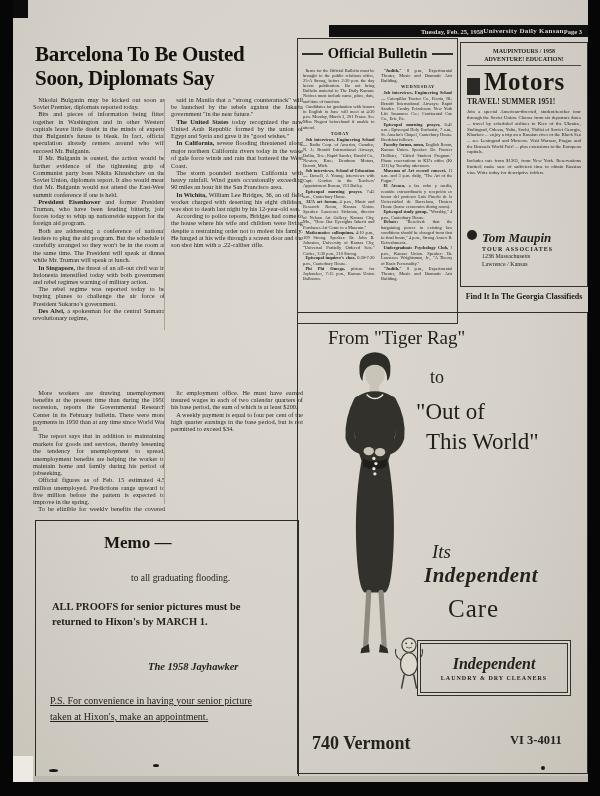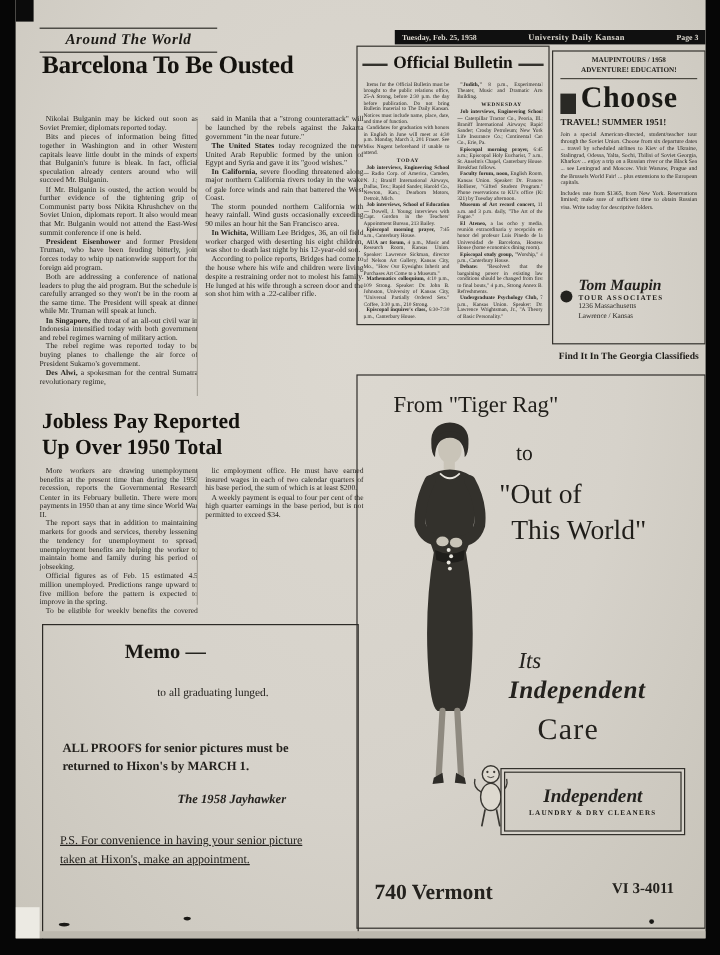--- a/index.html
+++ b/index.html
@@ -14,64 +14,64 @@
   .bottom-wedge{left:0;bottom:0;width:20px;height:26px;background:#eceae3}
   .edge-band{left:0;right:0;bottom:0;height:6px;background:#bdb9af}
   .speck{background:#1a1916;border-radius:50%}
   .sp1{left:140px;top:764px;width:6px;height:3px}
   .sp2{left:36px;top:769px;width:9px;height:3px}
   .sp3{left:528px;top:766px;width:4px;height:4px}
 
   .around{left:20px;top:23px;width:148px;border-top:1px solid #2f2d29;border-bottom:1px solid #2f2d29;
     text-align:center;font-style:italic;font-weight:bold;font-size:12.5px;padding:2px 0;letter-spacing:.5px;color:#1c1a16}
   .dateline{left:316px;top:25px;width:259px;height:12px;background:#101010;color:#ddd9d0;
-    display:flex;align-items:center;justify-content:space-between;padding:0 6px;font-size:6.5px;font-weight:bold}
+    display:flex;align-items:center;justify-content:flex-end;padding:0 6px;font-size:6.5px;font-weight:bold}
   .dateline .pname{font-size:7px;letter-spacing:.3px}
 
   .bul-head{left:22px;top:42px;width:275px;font-size:21px;line-height:24px;font-weight:bold;color:#14120e;letter-spacing:-.3px}
   .job-head{left:22px;top:341px;width:275px;font-size:18px;line-height:21px;font-weight:bold;color:#14120e}
 
   .newscol{position:absolute;width:132px;height:240px;overflow:hidden}
   .newscol.short{height:122px}
   .newscol .inner{transform:scale(.65);transform-origin:0 0;width:203px;font-size:9.8px;line-height:11.2px;text-align:justify;color:#26241f}
   .inner p{margin:0;text-indent:8px}
   .inner p.center{text-align:center;text-indent:0;margin:2px 0;letter-spacing:1px}
   .bul-col1{left:20px;top:96px}.bul-col2{left:158px;top:96px}
   .job-col1{left:20px;top:389px}.job-col2{left:158px;top:389px}
   .vrule{position:absolute;width:1px;background:#a9a59b}
   .vr1{left:151px;top:100px;height:230px}
   .vr2{left:151px;top:392px;height:112px}
 
   .memo{left:22px;top:520px;width:264px;height:272px;border:1.5px solid #2c2a26}
   .memo .abs{position:absolute}
   .memo-title{left:68px;top:12px;font-size:17px;font-weight:bold;color:#1a1814}
   .memo-to{left:95px;top:52px;font-size:9.5px}
-  .memo-proofs{left:16px;top:96px;width:226px;font-size:10.5px;line-height:15px;font-weight:bold}
+  .memo-proofs{left:16px;top:78px;width:226px;font-size:10.5px;line-height:15px;font-weight:bold}
   .memo-sig{left:112px;top:140px;font-size:10.5px;font-weight:bold;font-style:italic}
   .memo-ps{left:14px;top:172px;width:208px;font-size:10px;line-height:16px;text-decoration:underline}
 
-  .bulletin{left:284px;top:38px;width:161px;height:233px;border:1px solid #34322d}
+  .bulletin{left:284px;top:38px;width:161px;height:286px;border:1px solid #34322d}
   .b-titlerow{position:absolute;left:4px;right:4px;top:6px;display:flex;align-items:center}
   .b-line{flex:1;height:2px;background:#34322d}
   .b-title{font-size:14.5px;font-weight:bold;padding:0 5px;white-space:nowrap;color:#15130f}
   .b-cols{position:absolute;left:5px;right:5px;top:29px;bottom:4px;display:flex;gap:6px}
   .bcol{width:50%;height:100%;overflow:hidden}
   .bcol .inner{transform:scale(.6);transform-origin:0 0;width:166.6%;font-size:7.4px;line-height:8.6px;text-align:justify}
   .bcol .inner p{text-indent:4px}
 
   .russia{left:447px;top:42px;width:128px;height:245px;border:1px solid #34322d;padding:5px 6px}
   .kicker{text-align:center;font-weight:bold;font-size:6px;line-height:7.5px;padding-bottom:2px;border-bottom:1px solid #4a4840}
   .brandrow{display:flex;align-items:flex-end;gap:4px;margin-top:3px}
   .photo-sq{width:13px;height:17px;background:#2a2925;flex:none}
   .brand{font-size:25px;line-height:26px;font-weight:bold;letter-spacing:.5px;color:#1b1a16}
   .tagline{font-size:7.5px;font-weight:bold;margin-top:2px}
   .r-bodywrap{height:116px;overflow:hidden;margin-top:3px}
   .r-bodywrap .inner{transform:scale(.6);transform-origin:0 0;width:166.6%;font-size:8px;line-height:9.6px;text-align:justify}
   .r-bodywrap .inner p{margin:0 0 5px 0;text-indent:0}
-  .agentrow{display:flex;align-items:flex-end;gap:5px;margin-top:5px}
+  .agentrow{display:flex;align-items:flex-start;gap:5px;margin-top:5px}
   .agent-dot{width:10px;height:10px;border-radius:50%;background:#23221e;flex:none}
   .agent-name{font-size:13px;font-weight:bold;font-style:italic;white-space:nowrap}
   .agent-sub{font-size:6px;font-weight:bold;letter-spacing:1px}
   .agent-addr{font-size:6px;line-height:7.5px;margin-left:15px;margin-top:1px}
 
   .classifieds{left:447px;top:292px;width:128px;text-align:center;font-size:8px;font-weight:bold;color:#1c1a16}
 
   .tiger{left:284px;top:312px;width:291px;height:462px;border:1px solid #302e2a}
   .tiger .abs{position:absolute}
   .q-from{left:30px;top:14px;font-size:19px;color:#201e1a}
@@ -92,32 +92,30 @@
   .t-phone{left:212px;top:420px;font-size:12.5px;font-weight:bold}
 </style>
 </head>
 <body>
 
 <div class="page">
   <div class="paper">
 
     <div class="abs notch"></div>
 
-    <div class="abs around">
-      <span>Around The World</span>
-    </div>
 
     <div class="abs dateline">
       <span>Tuesday, Feb. 25, 1958</span>
       <span class="pname">University Daily Kansan</span>
       <span>Page 3</span>
     </div>
 
     <div class="abs bul-head">
       <div>Barcelona To Be Ousted</div>
+      <div>Soon, Diplomats Say</div>
     </div>
     <div class="newscol bul-col1">
       <div class="inner">
           <p>Nikolai Bulganin may be kicked out soon as Soviet Premier, diplomats reported today.</p>
           <p>Bits and pieces of information being fitted together in Washington and in other Western capitals leave little doubt in the minds of experts that Bulganin's future is bleak. In fact, official speculation already centers around who will succeed Mr. Bulganin.</p>
           <p>If Mr. Bulganin is ousted, the action would be further evidence of the tightening grip of Communist party boss Nikita Khrushchev on the Soviet Union, diplomats report. It also would mean that Mr. Bulganin would not attend the East-West summit conference if one is held.</p>
           <p><b>President Eisenhower </b>and former President Truman, who have been feuding bitterly, join forces today to whip up nationwide support for the foreign aid program.</p>
           <p>Both are addressing a conference of national leaders to plug the aid program. But the schedule is carefully arranged so they won't be in the room at the same time. The President will speak at dinner while Mr. Truman will speak at lunch.</p>
           <p><b>In Singapore, </b>the threat of an all-out civil war in Indonesia intensified today with both government and rebel regimes warning of military action.</p>
           <p>The rebel regime was reported today to be buying planes to challenge the air force of President Sukarno's government.</p>
@@ -129,43 +127,39 @@
       <div class="inner">
           <p>said in Manila that a "strong counterattack" will be launched by the rebels against the Jakarta government "in the near future."</p>
           <p><b>The United States </b>today recognized the new United Arab Republic formed by the union of Egypt and Syria and gave it its "good wishes."</p>
           <p><b>In California, </b>severe flooding threatened along major northern California rivers today in the wake of gale force winds and rain that battered the West Coast.</p>
           <p>The storm pounded northern California with heavy rainfall. Wind gusts occasionally exceeding 90 miles an hour hit the San Francisco area.</p>
           <p><b>In Wichita, </b>William Lee Bridges, 36, an oil field worker charged with deserting his eight children, was shot to death last night by his 12-year-old son.</p>
           <p>According to police reports, Bridges had come to the house where his wife and children were living despite a restraining order not to molest his family. He lunged at his wife through a screen door and the son shot him with a .22-caliber rifle.</p>
         </div>
     </div>
 
-    <div class="abs job-head">
-      <div>Jobless Pay Reported</div>
-      <div>Up Over 1950 Total</div>
-    </div>
     <div class="newscol short job-col1">
       <div class="inner">
           <p>More workers are drawing unemployment benefits at the present time than during the 1950 recession, reports the Governmental Research Center in its February bulletin. There were more payments in 1950 than at any time since World War II.</p>
           <p>The report says that in addition to maintaining markets for goods and services, thereby lessening the tendency for unemployment to spread, unemployment benefits are helping the worker to maintain home and family during his period of jobseeking.</p>
           <p>Official figures as of Feb. 15 estimated 4.5 million unemployed. Predictions range upward to five million before the pattern is expected to improve in the spring.</p>
           <p>To be eligible for weekly benefits the covered worker in Kansas must register for work at a local pub-</p>
         </div>
     </div>
     <div class="vrule vr2"></div>
     <div class="newscol short job-col2">
       <div class="inner">
           <p>lic employment office. He must have earned insured wages in each of two calendar quarters of his base period, the sum of which is at least $200.</p>
           <p>A weekly payment is equal to four per cent of the high quarter earnings in the base period, but is not permitted to exceed $34.</p>
         </div>
     </div>
 
     <div class="abs memo">
       <div class="abs memo-title">Memo —</div>
-      <div class="abs memo-to">to all graduating lunged.</div>
+      <div class="abs memo-to">to all graduating flooding.</div>
       <div class="abs memo-proofs">ALL PROOFS for senior pictures must be returned to Hixon's by MARCH 1.</div>
       <div class="abs memo-sig">The 1958 Jayhawker</div>
       <div class="abs memo-ps">P.S. For convenience in having your senior picture taken at Hixon's, make an appointment.</div>
     </div>
 
     <div class="abs bulletin">
       <div class="b-titlerow">
         <div class="b-line"></div>
         <div class="b-title">Official Bulletin</div>
         <div class="b-line"></div>
@@ -203,21 +197,21 @@
       </div>
     </div>
 
     <div class="abs russia">
       <div class="kicker">
         <div>MAUPINTOURS / 1958</div>
         <div>ADVENTURE! EDUCATION!</div>
       </div>
       <div class="brandrow">
         <div class="photo-sq"></div>
-        <div class="brand">Choose</div>
+        <div class="brand">Motors</div>
       </div>
       <div class="tagline">TRAVEL! SUMMER 1951!</div>
       <div class="r-bodywrap">
         <div class="inner">
           <p>Join a special American-directed, student/teacher tour through the Soviet Union. Choose from six departure dates ... travel by scheduled airlines to Kiev of the Ukraine, Stalingrad, Odessa, Yalta, Sochi, Tbilisi of Soviet Georgia, Kharkov ... enjoy a trip on a Russian river or the Black Sea ... see Leningrad and Moscow. Visit Warsaw, Prague and the Brussels World Fair! ... plus extensions to the European capitals.</p>
           <p>Includes rate from $1365, from New York. Reservations limited; make sure of sufficient time to obtain Russian visa. Write today for descriptive folders.</p>
         </div>
       </div>
       <div class="agentrow">
         <div class="agent-dot"></div>

